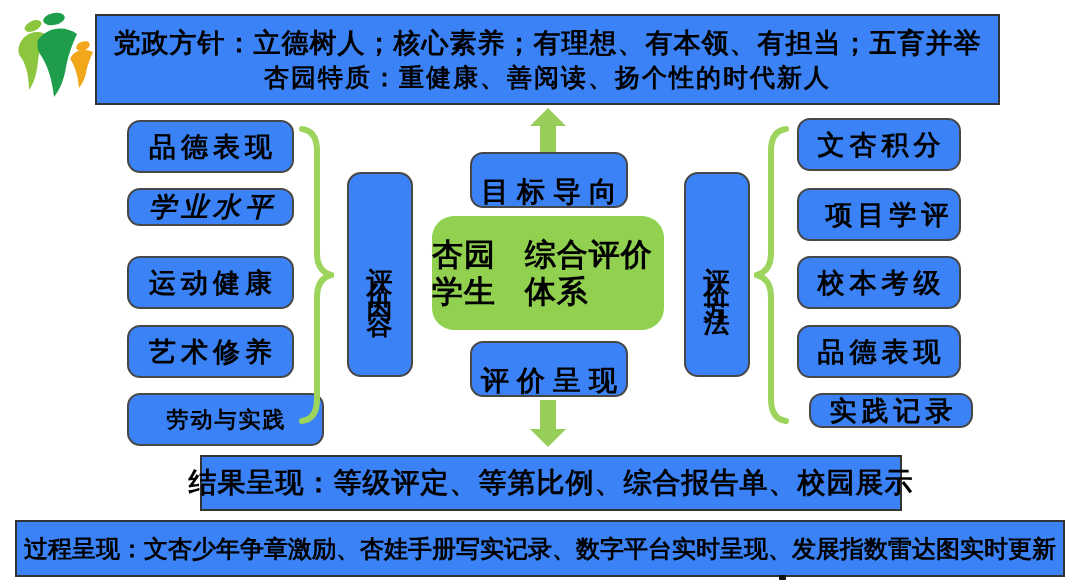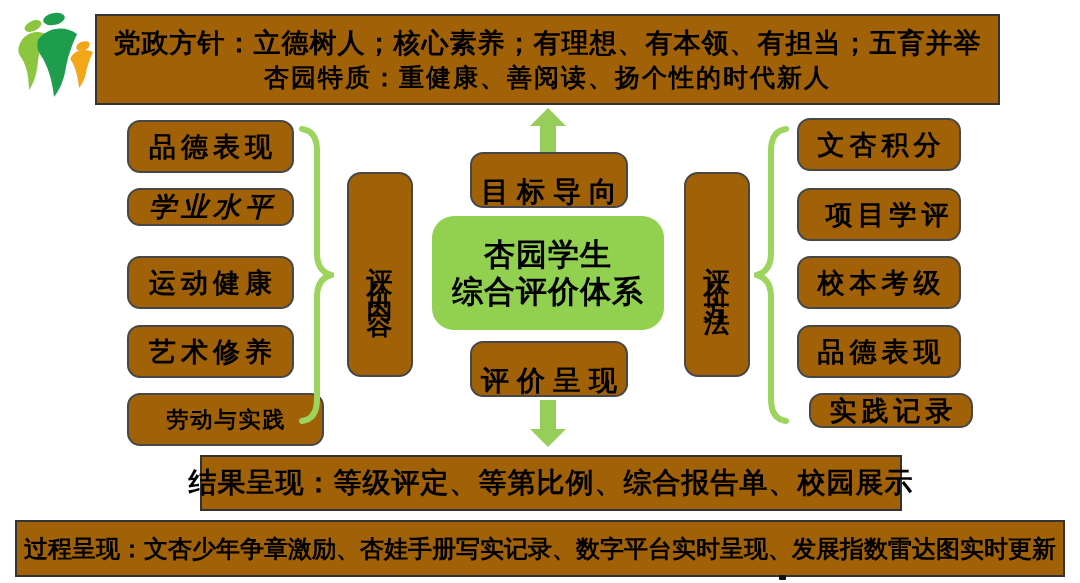--- a/index.html
+++ b/index.html
@@ -1,37 +1,37 @@
 <!DOCTYPE html>
 <html><head>
 <meta charset="utf-8">
 <style>
   html,body{margin:0;padding:0;background:#ffffff;}
   body{font-family:"Liberation Sans",sans-serif;color:#000;}
   .stage{position:relative;width:1080px;height:583px;background:#fff;overflow:hidden;}
 
-  .ybox{position:absolute;background:#a16207;border:2px solid #474747;
+  .ybox{position:absolute;background:#3b82f6;border:2px solid #474747;
         display:flex;align-items:center;justify-content:center;box-sizing:border-box;}
   .rounded{border-radius:13px;}
 
   .banner{flex-direction:column;border:2px solid #333;}
   .banner .l1{font-size:27px;font-weight:900;letter-spacing:1px;line-height:1.35;}
   .banner .l2{font-size:25px;font-weight:700;letter-spacing:2px;line-height:1.3;}
 
   .item-label{font-size:27px;font-weight:700;letter-spacing:5px;text-indent:5px;white-space:nowrap;}
   .item-label.small{font-size:22px;letter-spacing:2px;text-indent:2px;}
 
   .vbox{border-radius:14px;}
   .vlabel{writing-mode:vertical-rl;text-orientation:upright;font-size:26px;font-weight:700;
           letter-spacing:14px;line-height:1;}
 
   .midbox-label{font-size:28px;font-weight:700;letter-spacing:8px;text-indent:8px;white-space:nowrap;margin-top:24px;}
 
   .center-green{position:absolute;background:#92D050;border-radius:22px;
-        display:flex;flex-direction:column;align-items:center;justify-content:center;}
+        display:flex;flex-direction:row;align-items:center;justify-content:center;}
   .center-green .t{font-size:31px;font-weight:900;line-height:1.2;letter-spacing:1px;}
 
   .result-label{font-size:28px;font-weight:700;letter-spacing:1px;white-space:nowrap;}
   .process-label{font-size:24px;font-weight:700;white-space:nowrap;}
 
   .abs{position:absolute;}
   .stray{position:absolute;width:7px;height:5px;background:#111;border-radius:1px;}
 </style>
 </head>
 <body>

